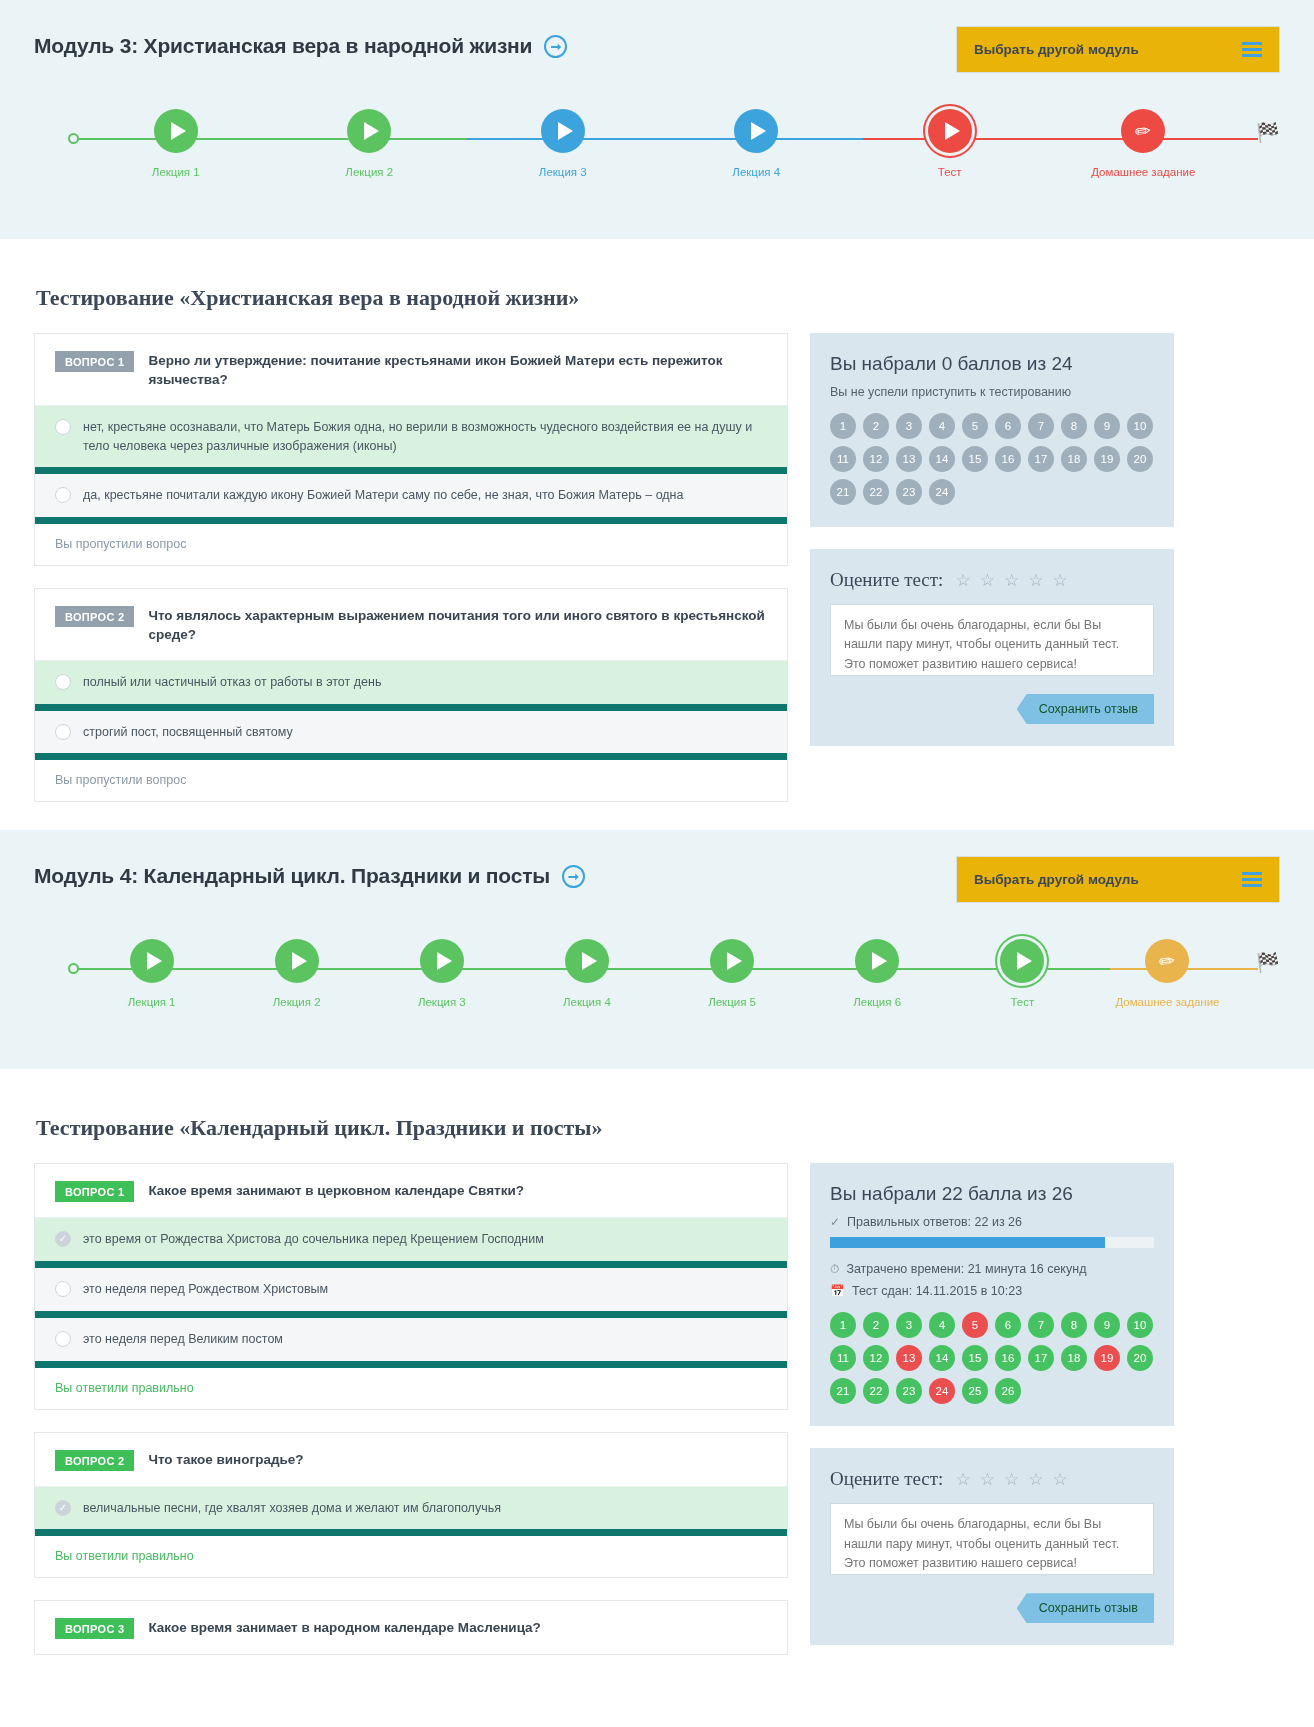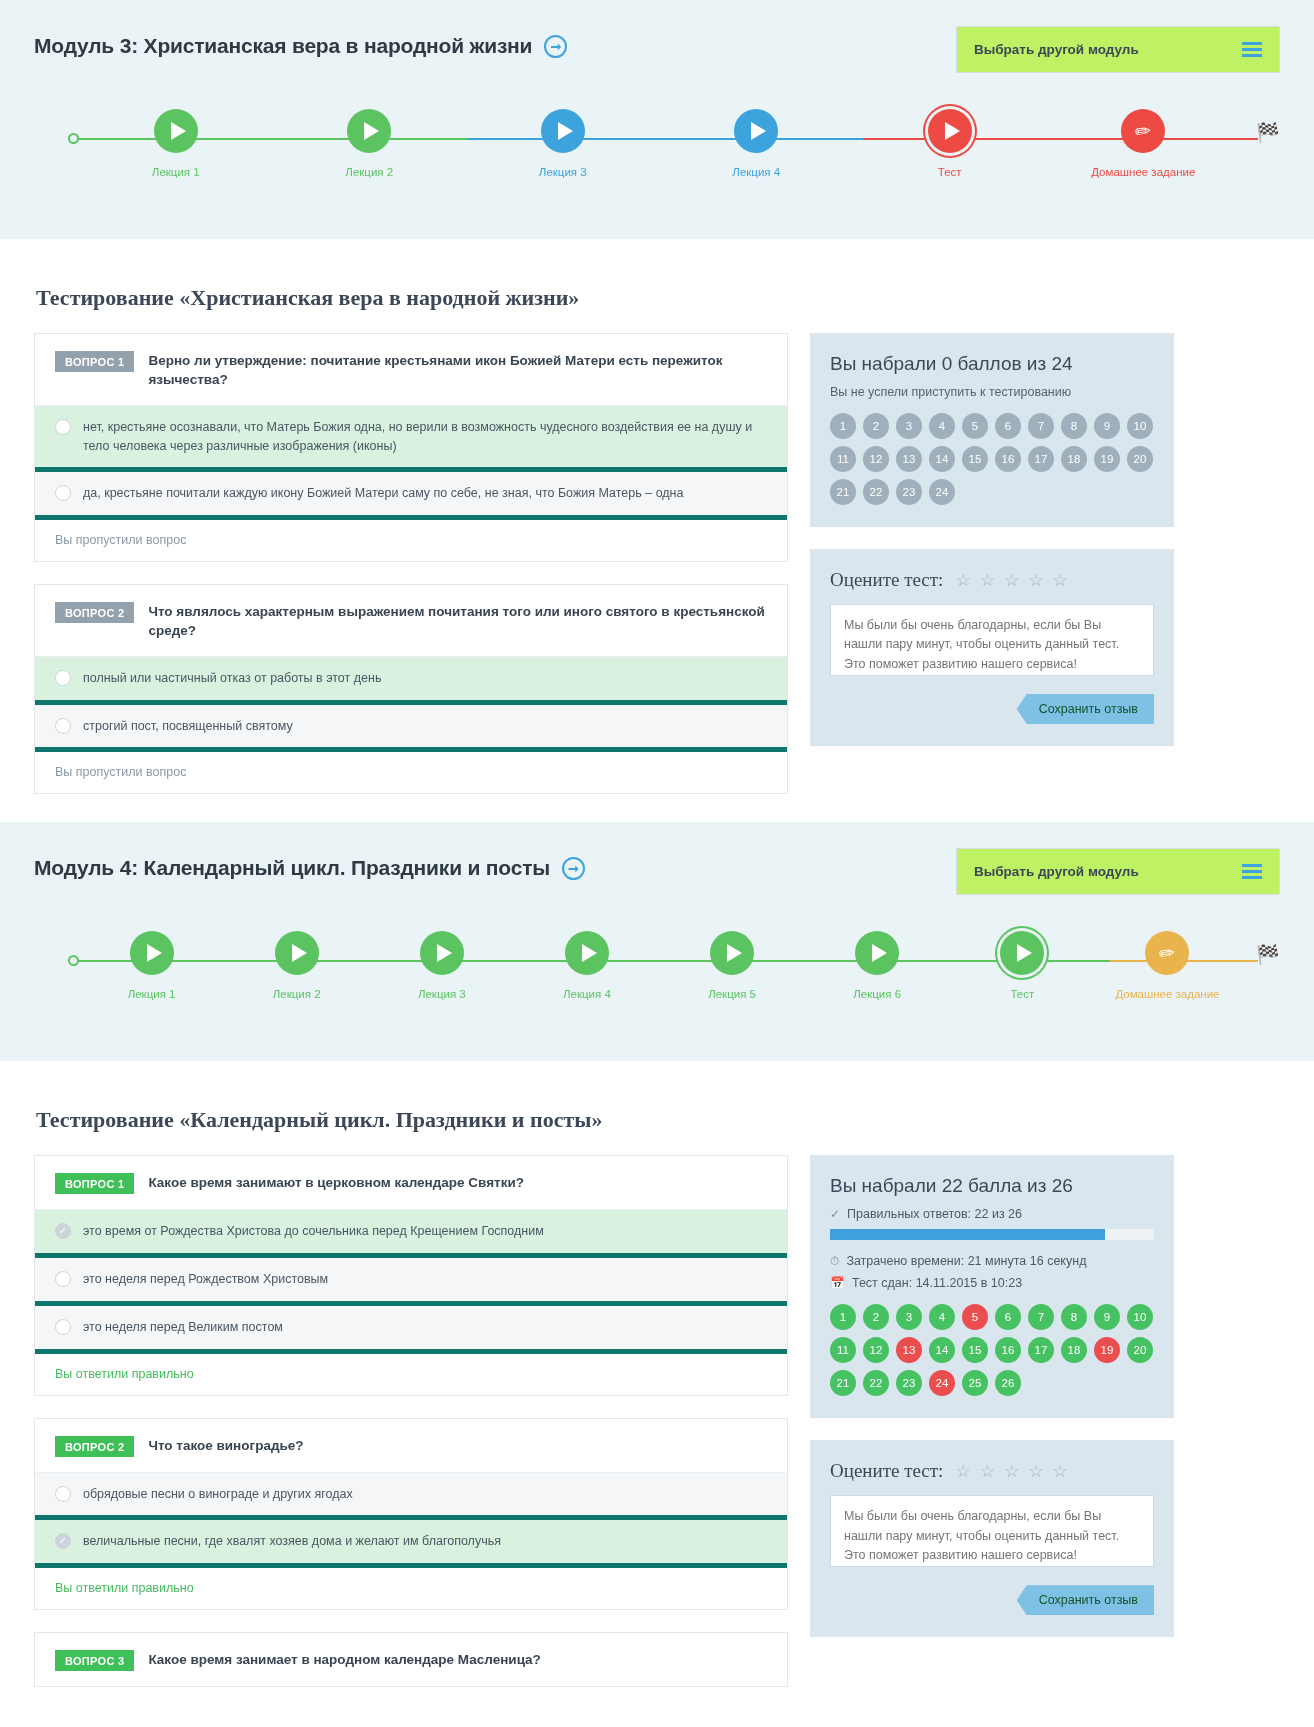--- a/index.html
+++ b/index.html
@@ -41,21 +41,21 @@
     align-items: center;
     justify-content: center;
     color: #3ca3dd;
     font-size: 13px;
     line-height: 1;
     flex: 0 0 auto;
   }
   .module-select {
     width: 324px;
     height: 47px;
-    background: #bef264;
+    background: #eab308;
     border: 1px solid #d8dee3;
     display: flex;
     align-items: center;
     justify-content: space-between;
     padding: 0 17px;
     font-size: 13.5px;
     font-weight: bold;
     color: #3b4754;
   }
   .burger { display: flex; flex-direction: column; gap: 3px; }
@@ -175,21 +175,21 @@
   .answers { border-top: 1px solid #eceff1; }
   .answer {
     display: flex;
     align-items: flex-start;
     gap: 12px;
     padding: 12px 20px;
     font-size: 12.5px;
     line-height: 1.5;
     color: #4a5662;
     background: #f5f6f7;
-    border-bottom: 5px solid #0f766e;
+    border-bottom: 7px solid #0f766e;
   }
   .answer.correct { background: #d9f2e0; }
   .radio {
     flex: 0 0 auto;
     width: 16px; height: 16px;
     border-radius: 50%;
     border: 1px solid #cfd6db;
     background: #fff;
     margin-top: 1px;
   }
@@ -553,24 +553,20 @@
               </div>
             </div>
             <div class="q-foot right">Вы ответили правильно</div>
           </div>
           <div class="q-card">
             <div class="q-head">
               <span class="q-badge green">ВОПРОС 2</span>
               <span class="q-text">Что такое виноградье?</span>
             </div>
             <div class="answers">
-              <div class="answer">
-                <span class="radio"></span>
-                <span>обрядовые песни о винограде и других ягодах</span>
-              </div>
               <div class="answer correct">
                 <span class="radio checked">✓</span>
                 <span>величальные песни, где хвалят хозяев дома и желают им благополучья</span>
               </div>
             </div>
             <div class="q-foot right">Вы ответили правильно</div>
           </div>
           <div class="q-card">
             <div class="q-head">
               <span class="q-badge green">ВОПРОС 3</span>

